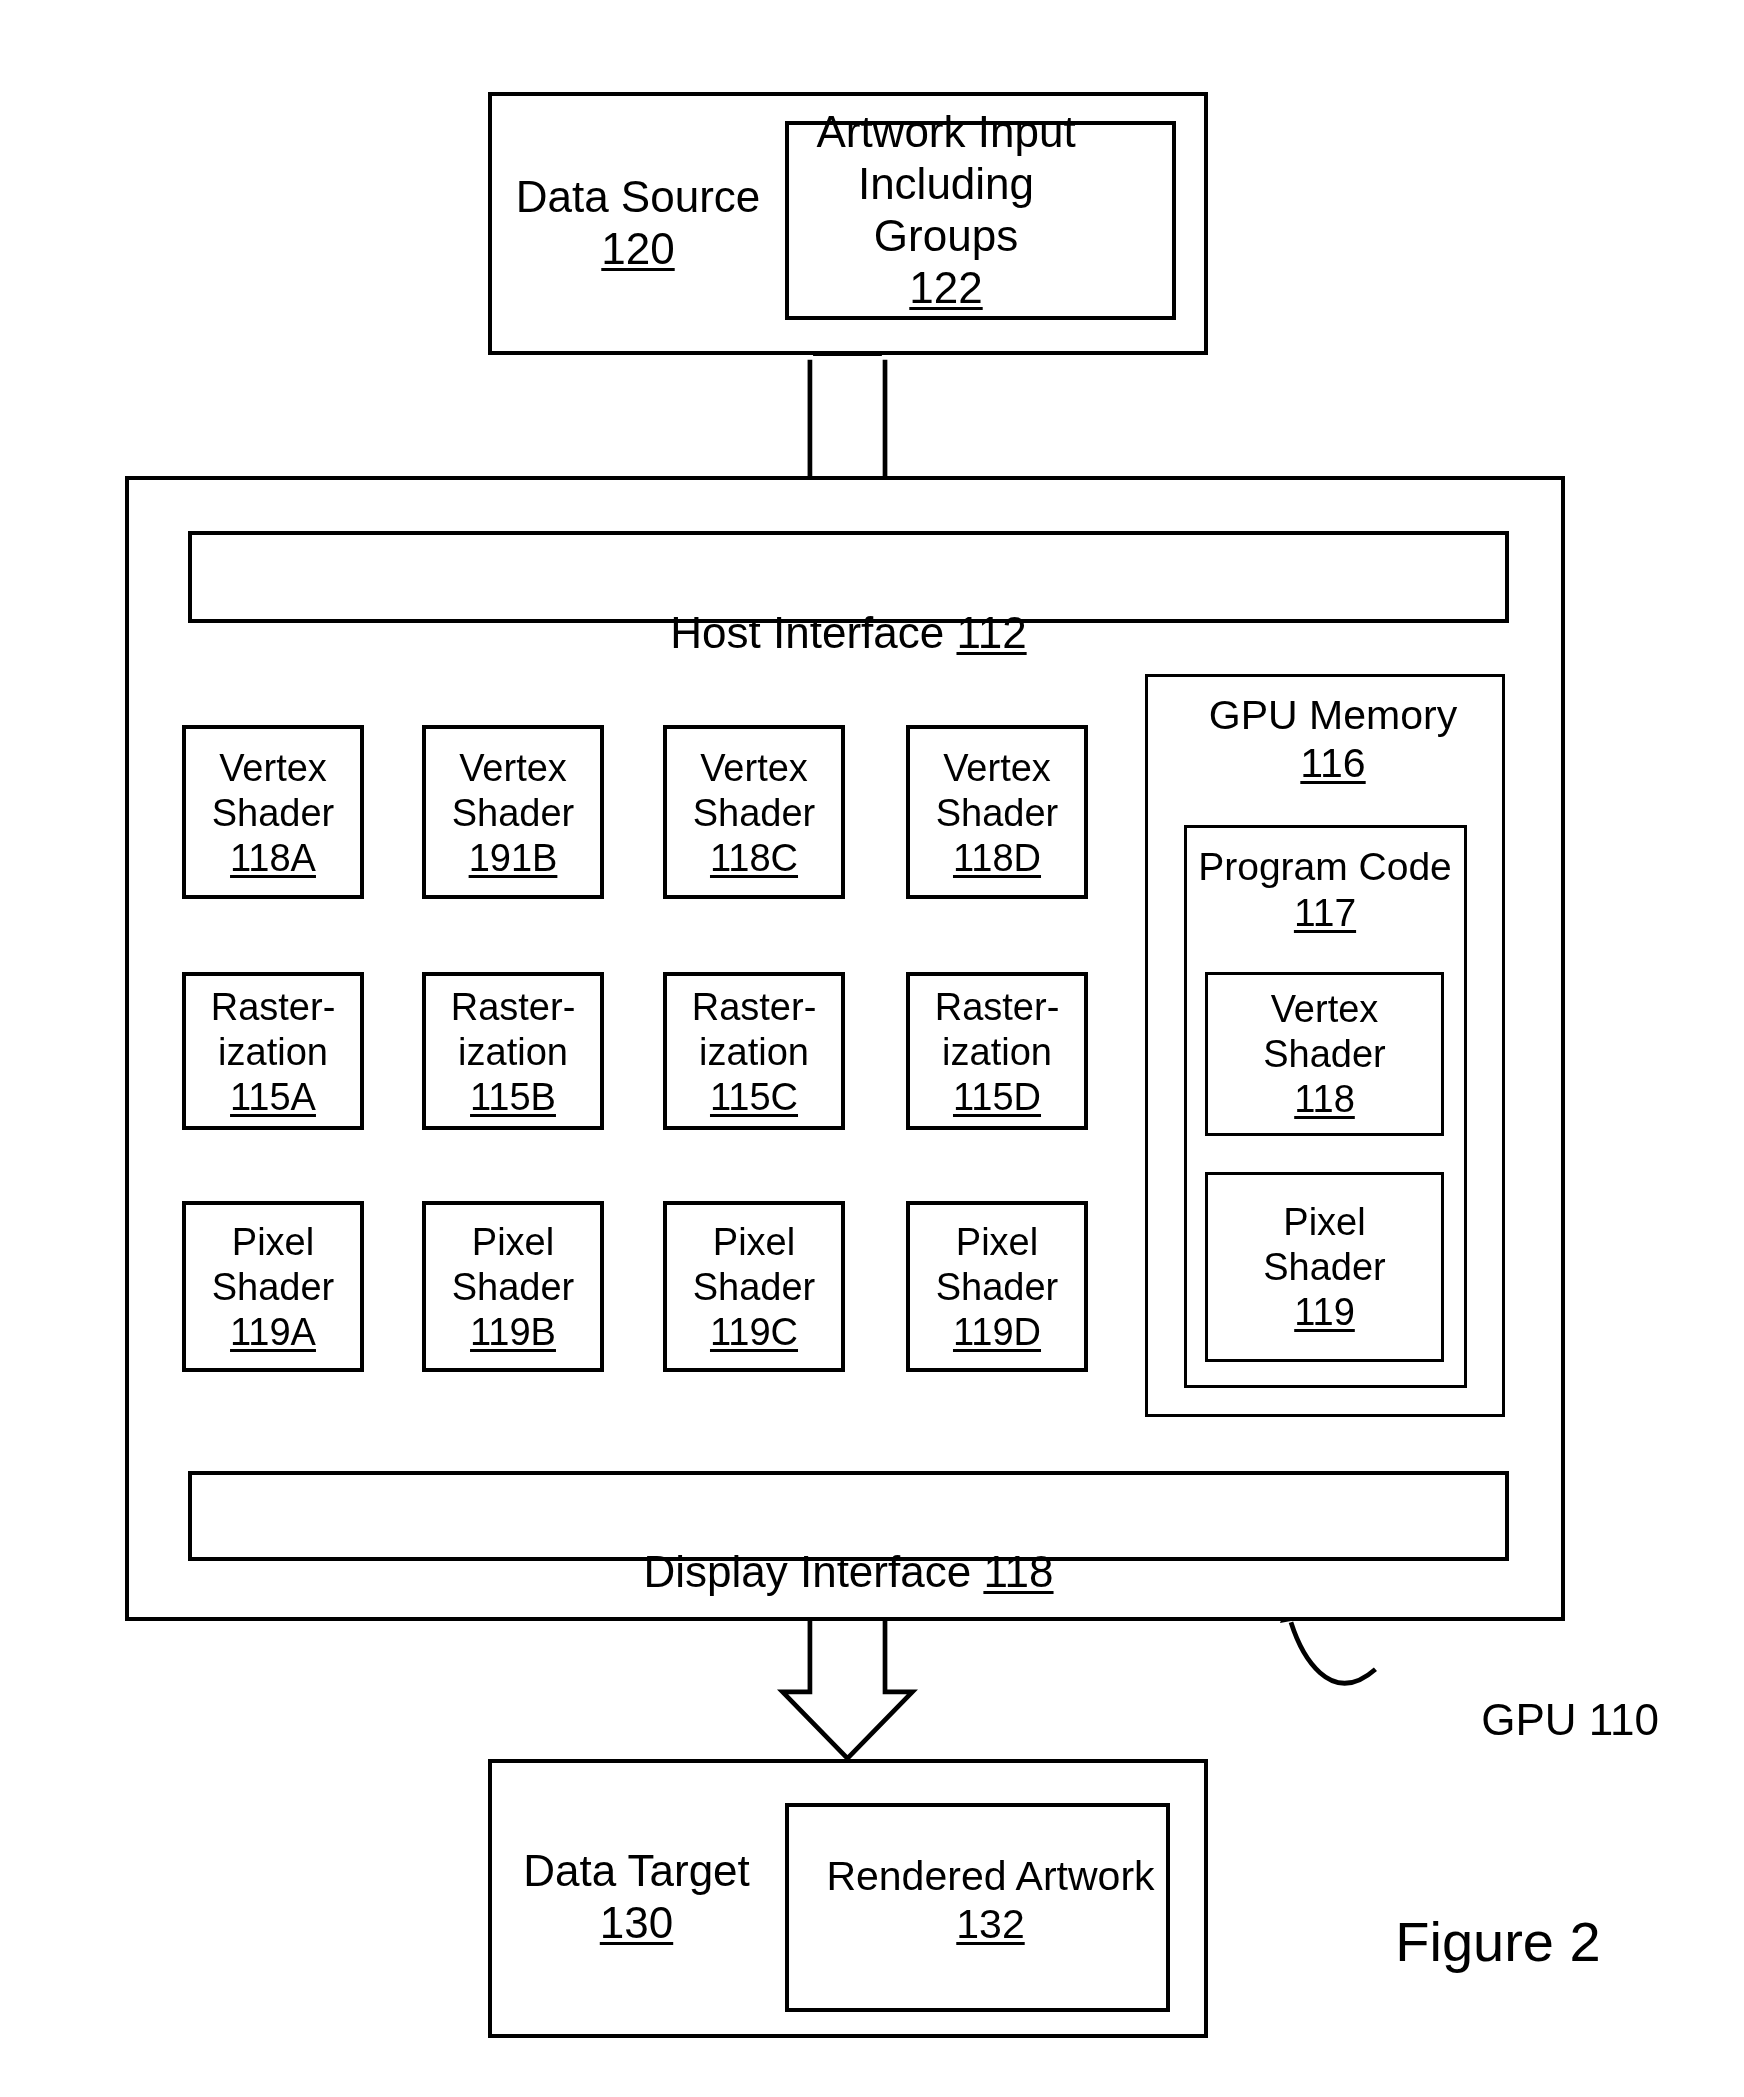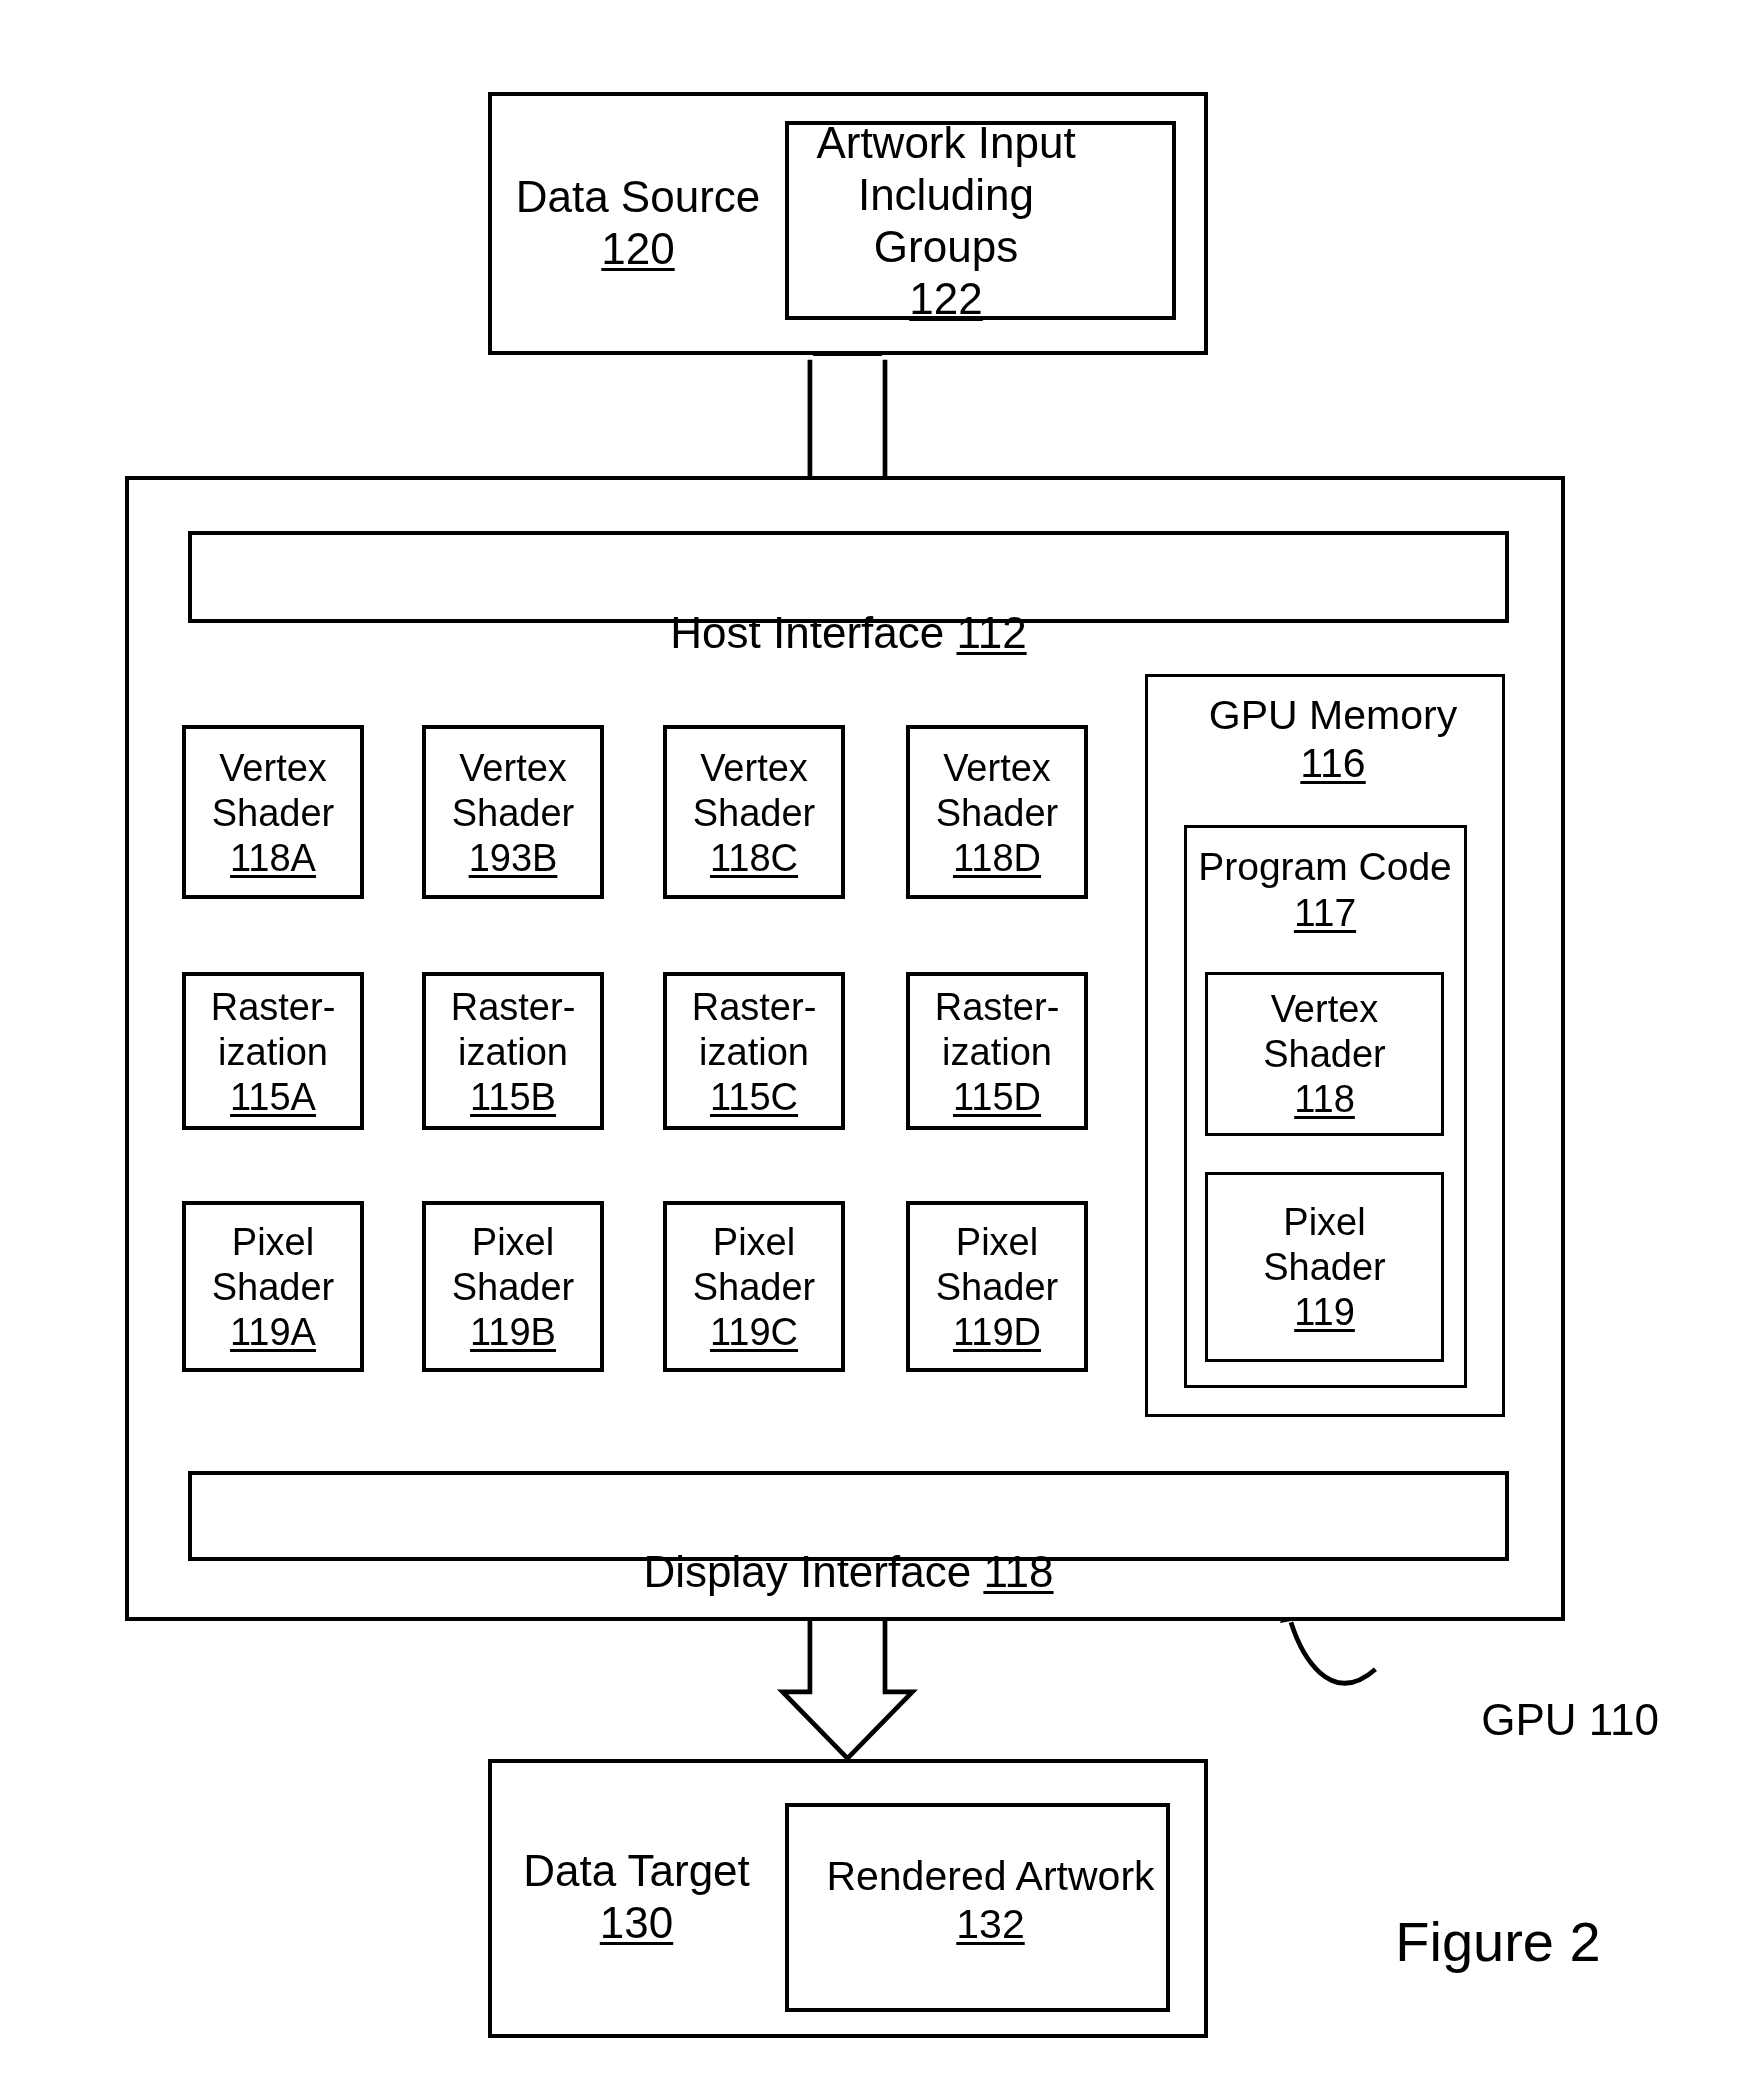--- a/index.html
+++ b/index.html
@@ -99,21 +99,21 @@
     <polygon points="1636,2075 1664,2070 1651,2036" fill="#000000"></polygon>
   </svg>
 
   <div class="box" style="left:488px; top:92px; width:720px; height:263px;"></div>
   <div class="lbl ctr t56" style="left:501px; top:168px; width:274px; height:110px;">
     <span>Data Source</span>
     <span class="ref">120</span>
   </div>
 
   <div class="box" style="left:785px; top:121px; width:391px; height:199px;"></div>
-  <div class="lbl ctr t56" style="left:789px; top:137px; width:314px; height:168px;text-align:center;">
+  <div class="lbl ctr t56" style="left:789px; top:126px; width:314px; height:168px;text-align:center;">
     <span>Artwork Input
 Including Groups</span>
     <span class="ref">122</span>
   </div>
 
   <div class="box" style="left:125px; top:476px; width:1440px; height:1145px;"></div>
 
   <div class="box" style="left:188px; top:531px; width:1321px; height:92px;"></div>
   <div class="lbl t56" style="left:188px; top:555px; width:1321px;">
     <span>Host Interface</span><span>&nbsp;</span><span class="ref">112</span>
@@ -137,21 +137,21 @@
   <div class="lbl ctr t48" style="left:182px; top:1213px; width:182px; height:149px;">
     <span>Pixel
 Shader</span>
     <span class="ref">119A</span>
   </div>
 
   <div class="box" style="left:422px; top:725px; width:182px; height:174px;"></div>
   <div class="lbl ctr t48" style="left:422px; top:739px; width:182px; height:149px;">
     <span>Vertex
 Shader</span>
-    <span class="ref">193B</span>
+    <span class="ref">191B</span>
   </div>
 
   <div class="box" style="left:422px; top:972px; width:182px; height:158px;"></div>
   <div class="lbl ctr t48" style="left:422px; top:982px; width:182px; height:141px;">
     <span>Raster-
 ization</span>
     <span class="ref">115B</span>
   </div>
 
   <div class="box" style="left:422px; top:1201px; width:182px; height:171px;"></div>

